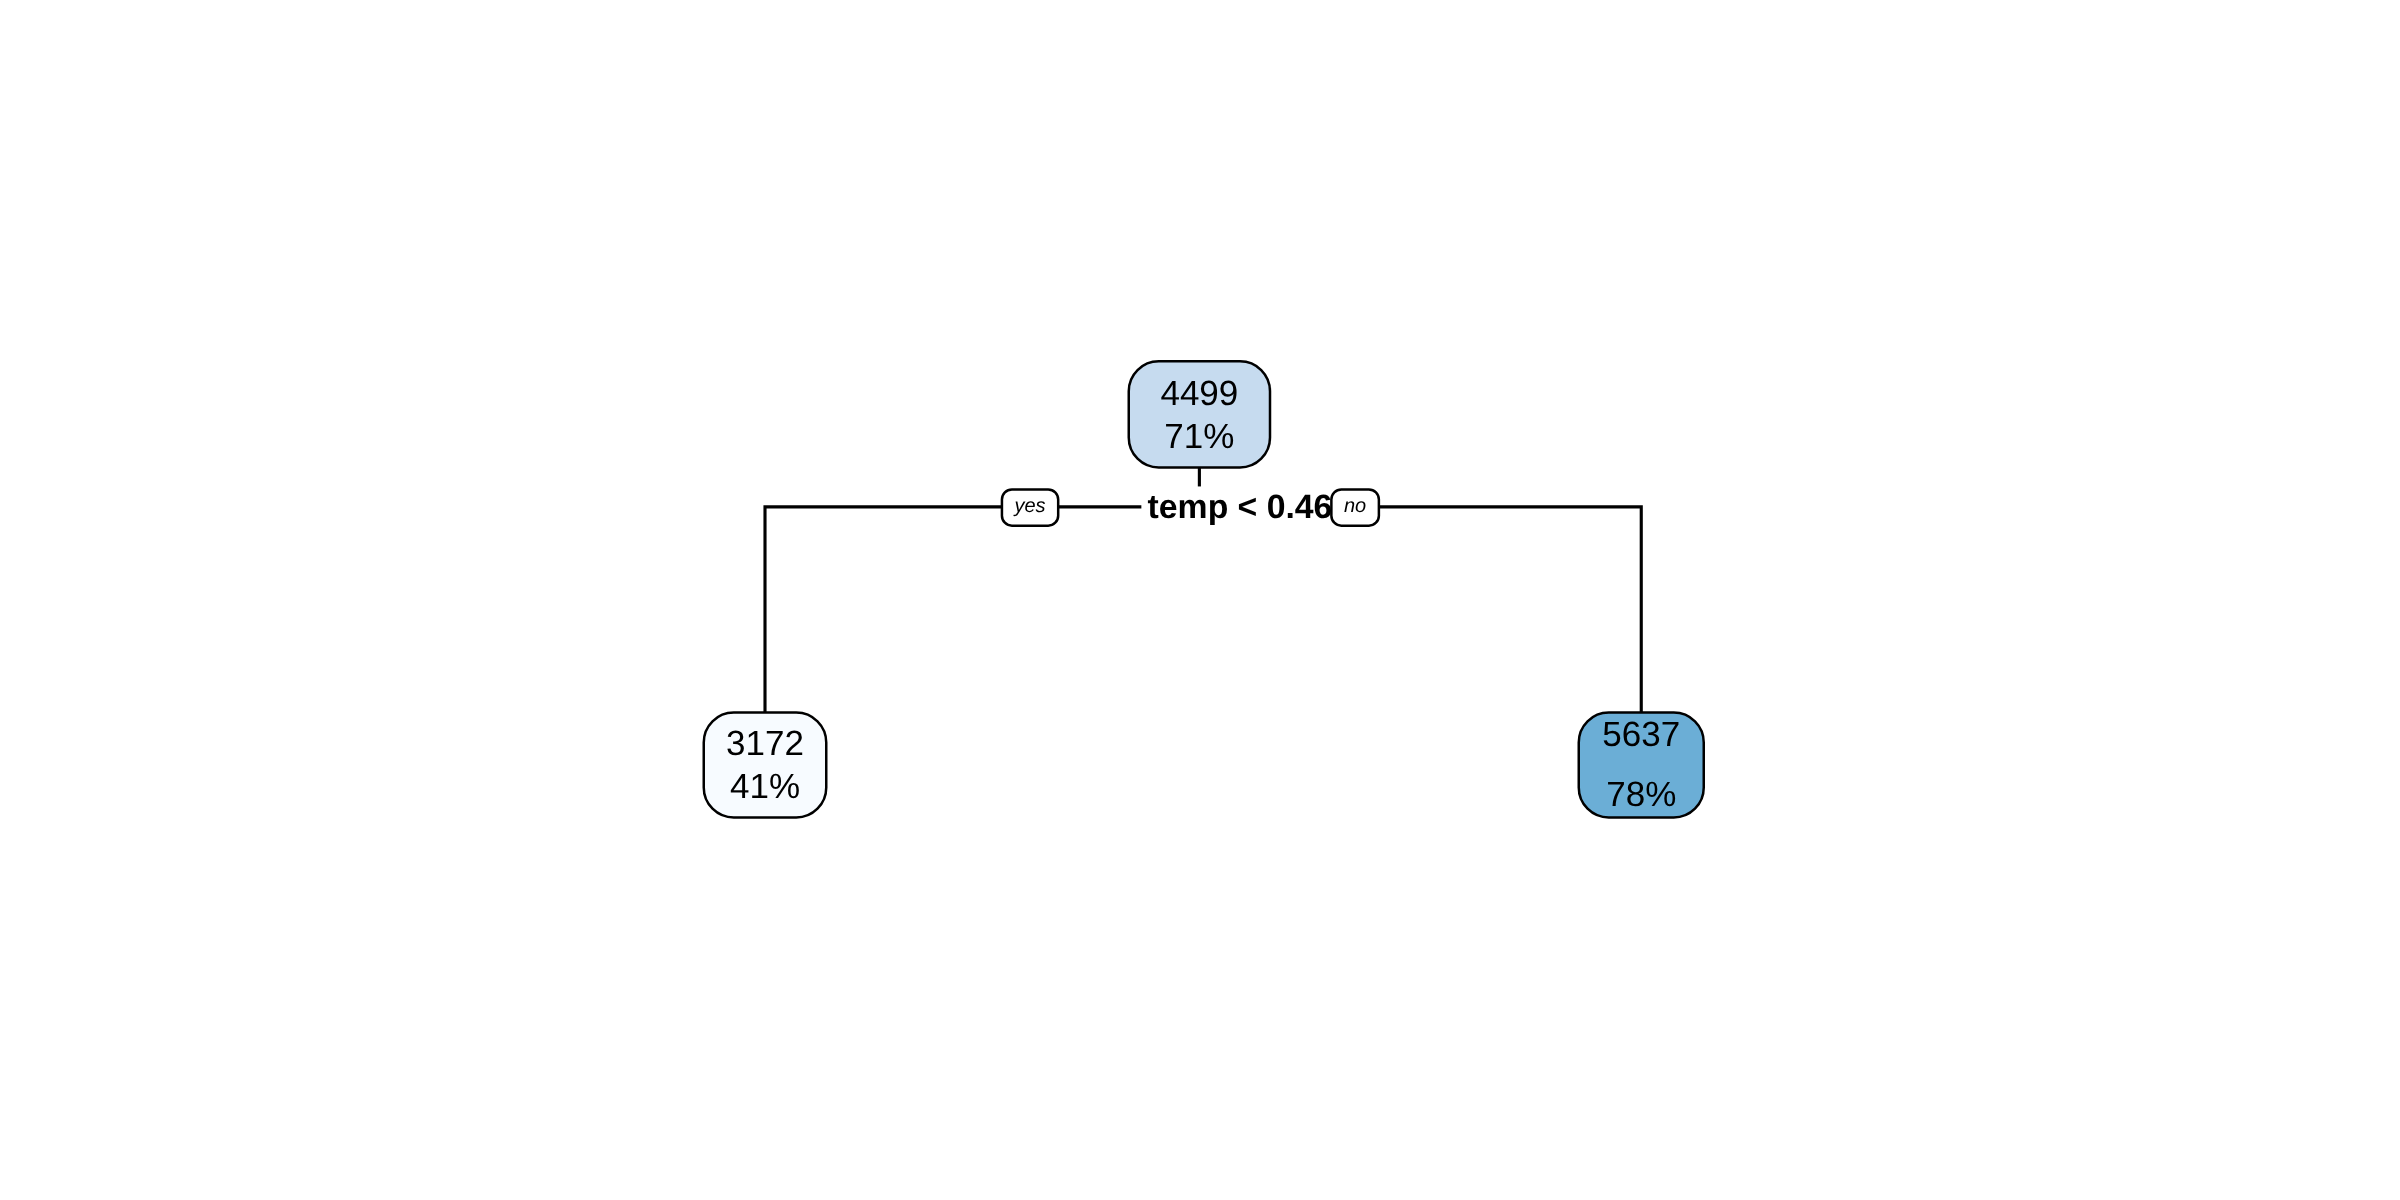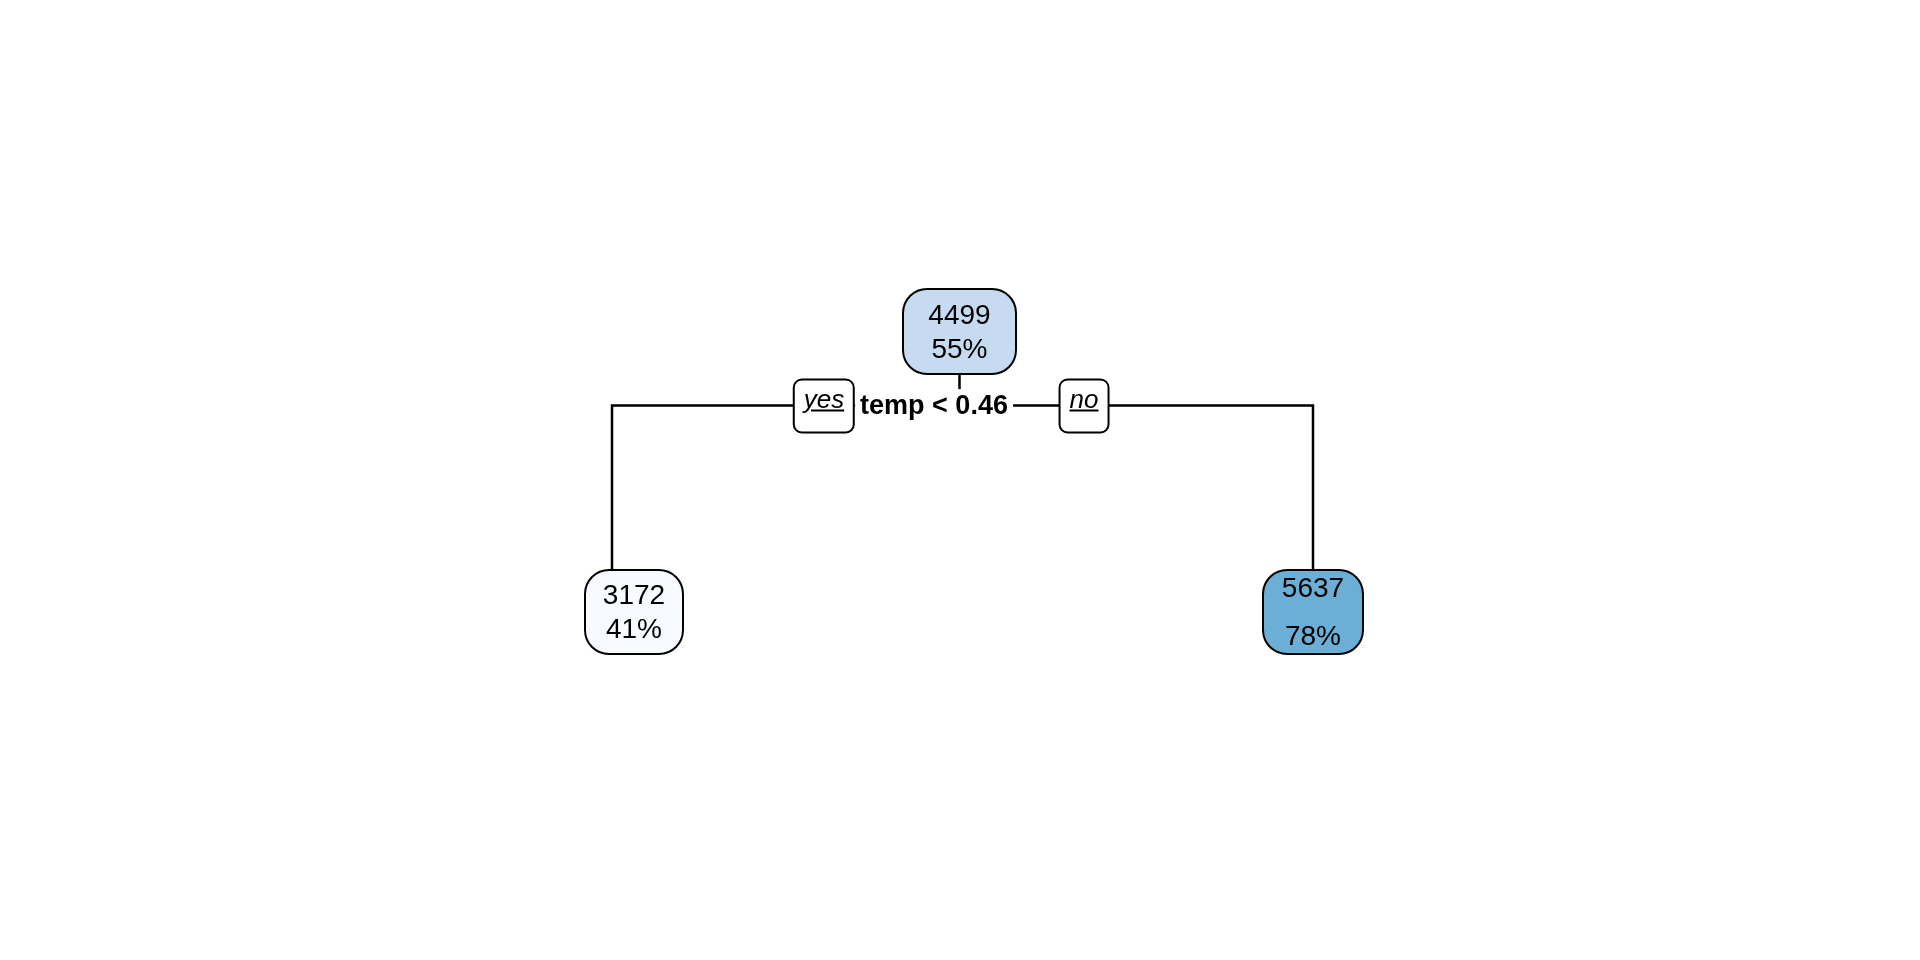--- a/index.html
+++ b/index.html
@@ -48,48 +48,47 @@
     white-space: nowrap;
   }
   .branch-tag {
     position: absolute;
     transform: translate(-50%, -50%);
     box-sizing: border-box;
     background: #ffffff;
     border: 2.5px solid #000;
     border-radius: 9px;
     font-style: italic;
-    font-size: 26px;
+    font-size: 16px;
     line-height: 1;
-    padding: 5px 9px 20px 9px;
+    padding: 5px 9px 6px 9px;
     white-space: nowrap;
-    text-decoration: underline;
   }
 </style>
 </head>
 <body>
 
 <div class="canvas">
 
   <svg class="branches" viewBox="0 0 1920 960">
     <path d="M 959.5 371 L 959.5 407" fill="none" stroke-width="2.5" style="stroke: rgb(0, 0, 0);"></path>
     <path d="M 612 570 L 612 405.5 L 1313 405.5 L 1313 570" fill="none" stroke-width="2.5" style="stroke: rgb(0, 0, 0);"></path>
   </svg>
 
   <div class="node" style="left: 902px; top: 288px; width: 115px; height: 87px; background-color: rgb(198, 219, 239);">
     <div>4499</div>
-    <div>55%</div>
+    <div>71%</div>
   </div>
 
-  <div class="split-label" style="left: 934px; top: 406px;">temp &lt; 0.46</div>
+  <div class="split-label" style="left: 992px; top: 406px;">temp &lt; 0.46</div>
 
   <div class="branch-tag" style="left: 824px; top: 406px;">yes</div>
   <div class="branch-tag" style="left: 1084px; top: 406px;">no</div>
 
-  <div class="node" style="left: 562px; top: 569px; width: 100px; height: 86px; background-color: rgb(247, 251, 255); margin-left: 22px;">
+  <div class="node" style="left: 562px; top: 569px; width: 100px; height: 86px; background-color: rgb(247, 251, 255);">
     <div>3172</div>
     <div>41%</div>
   </div>
 
   <div class="node" style="left: 1262px; top: 569px; width: 102px; height: 86px; background-color: rgb(107, 174, 214); justify-content: space-between;">
     <div>5637</div>
     <div>78%</div>
   </div>
 
 </div>

